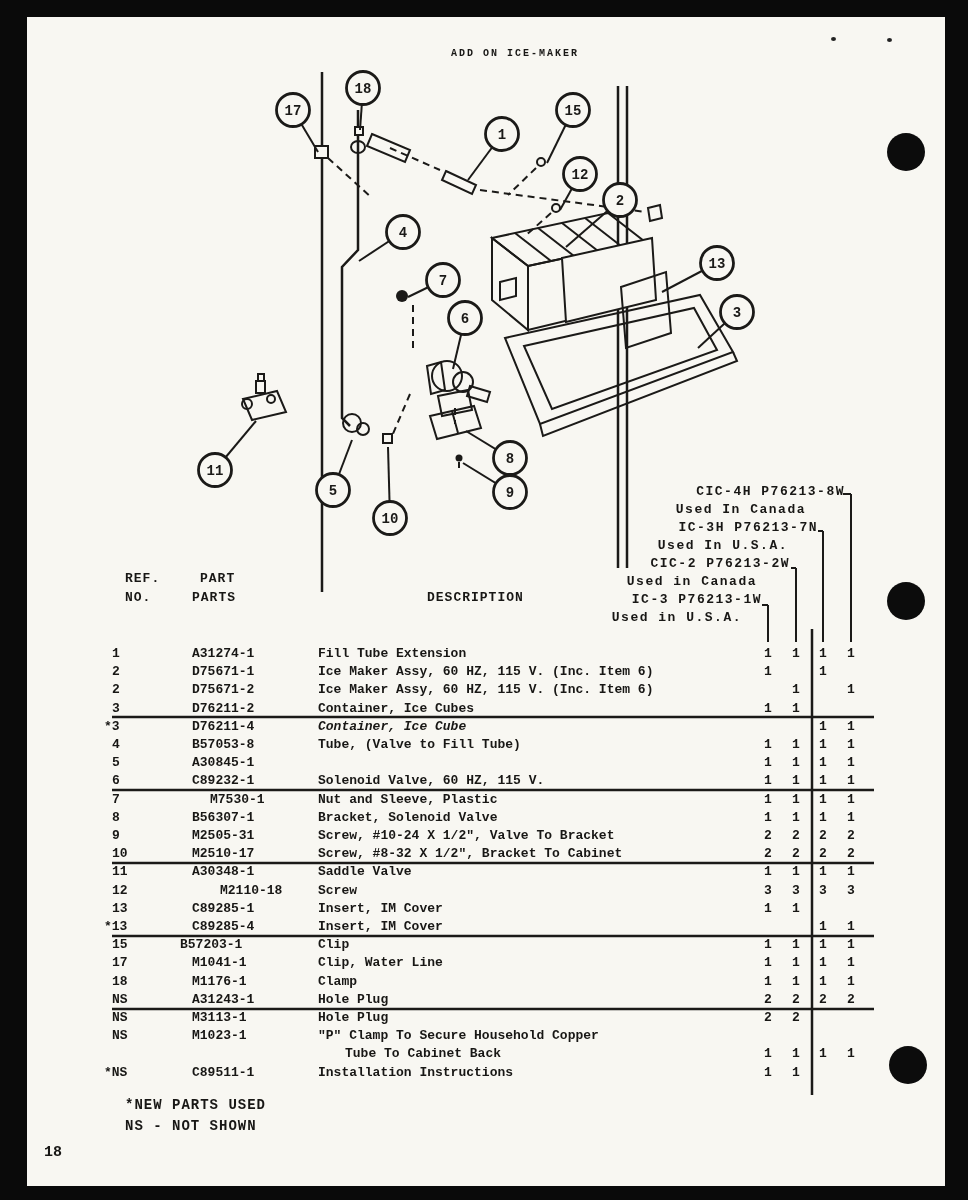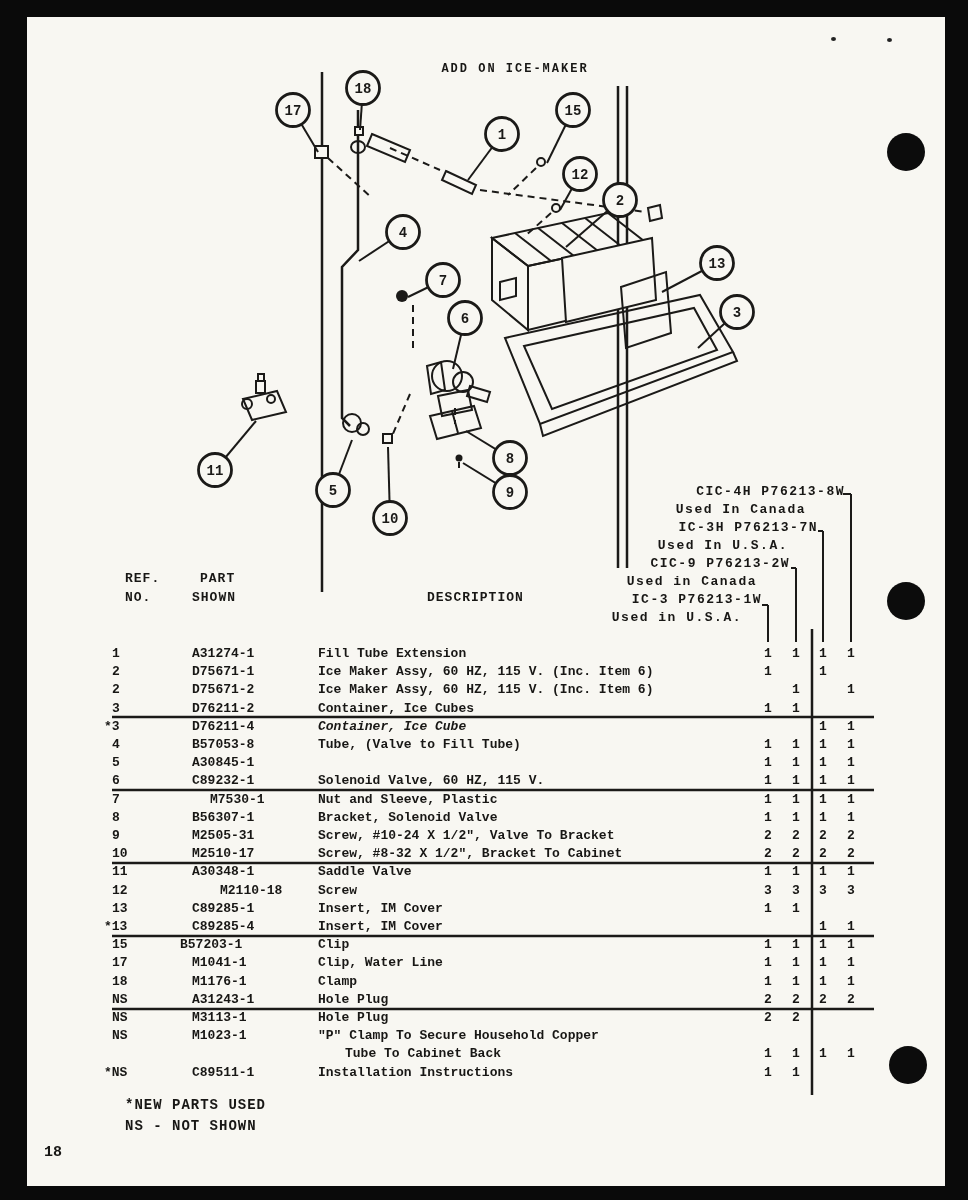--- a/index.html
+++ b/index.html
@@ -8,22 +8,22 @@
     background:#0a0a0a;
     font-family:"Liberation Mono","DejaVu Sans Mono",monospace;
     color:#181715;
   }
   .page{
     position:absolute;left:27px;top:17px;width:918px;height:1169px;
     background:#f8f7f2;
   }
   .abs{position:absolute;white-space:pre;}
   .title{
-    left:380px;top:62px;width:270px;text-align:center;
-    font-size:12px;font-weight:bold;letter-spacing:2px;
+    left:380px;top:48px;width:270px;text-align:center;
+    font-size:10px;font-weight:bold;letter-spacing:2px;
   }
   .tblhead{font-size:13px;font-weight:bold;letter-spacing:1px;}
   .model-line{font-size:13px;font-weight:bold;letter-spacing:1.5px;text-align:right;}
   .row{position:absolute;left:112px;width:762px;height:19px;font-size:13px;font-weight:bold;}
   .row span{position:absolute;top:0;line-height:18px;white-space:pre;}
   .qty{width:22px;text-align:center;}
   .footnote{font-size:14px;font-weight:bold;letter-spacing:1px;}
   .pagenum{left:44px;top:1144px;font-size:15px;font-weight:bold;}
   .punch{position:absolute;width:38px;height:38px;border-radius:50%;background:#0c0c0c;}
   .speck{position:absolute;width:5px;height:4px;background:#222;border-radius:50%;}
@@ -233,30 +233,30 @@
     </g>
 </svg>
 
 <div class="abs title">ADD ON ICE-MAKER</div>
 
 <div id="model-block">
     <div class="abs model-line" style="right: 123px; top: 484px;">CIC-4H P76213-8W</div>
     <div class="abs model-line" style="right: 162px; top: 502px;">Used In Canada</div>
     <div class="abs model-line" style="right: 150px; top: 520px; margin-left: 36px;">IC-3H P76213-7N</div>
     <div class="abs model-line" style="right: 180px; top: 538px;">Used In U.S.A.</div>
-    <div class="abs model-line" style="right: 178px; top: 556px;">CIC-9 P76213-2W</div>
+    <div class="abs model-line" style="right: 178px; top: 556px;">CIC-2 P76213-2W</div>
     <div class="abs model-line" style="right: 211px; top: 574px;">Used in Canada</div>
     <div class="abs model-line" style="right: 206px; top: 592px;">IC-3 P76213-1W</div>
     <div class="abs model-line" style="right: 226px; top: 610px;">Used in U.S.A.</div>
   </div>
 
 <div class="abs tblhead" style="left:125px;top:571px;">REF.</div>
 <div class="abs tblhead" style="left:125px;top:590px;">NO.</div>
 <div class="abs tblhead" style="left:200px;top:571px;">PART</div>
-<div class="abs tblhead" style="left:192px;top:590px;">SHOWN</div>
+<div class="abs tblhead" style="left:192px;top:590px;">PARTS</div>
 <div class="abs tblhead" style="left:427px;top:590px;">DESCRIPTION</div>
 
 <div id="parts-rows">
     <div class="row" style="top: 645px;">
       <span style="left: 0px;">1</span>
       <span style="left: 80px;">A31274-1</span>
       <span style="left: 206px;">Fill Tube Extension</span>
       <span class="qty" style="left: 645px;">1</span>
       <span class="qty" style="left: 673px;">1</span>
       <span class="qty" style="left: 700px;">1</span>

